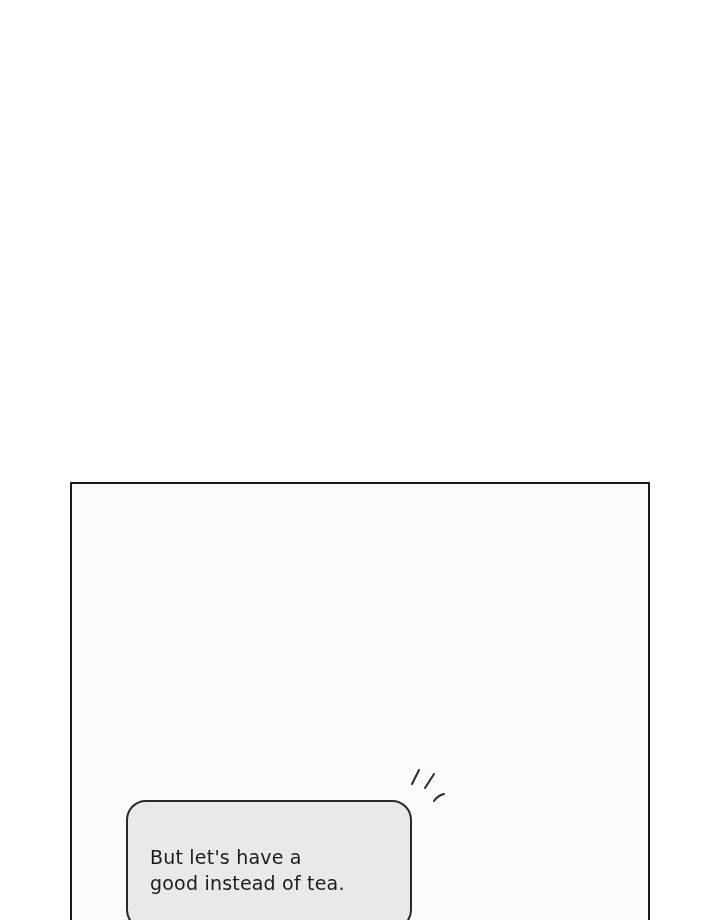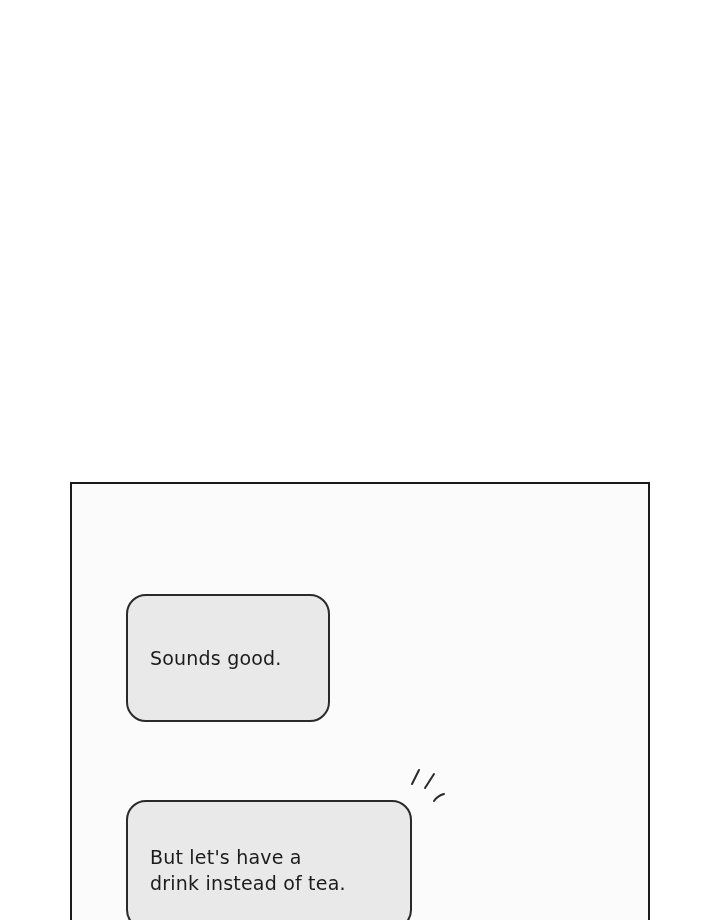--- a/index.html
+++ b/index.html
@@ -78,28 +78,25 @@
     pointer-events: none;
   }
 </style>
 </head>
 <body>
 
 <div id="blank-area"></div>
 
 <div id="panel">
 
-  <div class="bubble" id="bubble-1">
-    <span class="text">Sounds good.</span>
-  </div>
 
   <svg id="strokes" viewBox="0 0 50 44" xmlns="http://www.w3.org/2000/svg">
     <path d="M9 2 L2 16" stroke="#2a2a2a" stroke-width="2" fill="none" stroke-linecap="round"></path>
     <path d="M24 6 L15 20" stroke="#2a2a2a" stroke-width="2" fill="none" stroke-linecap="round"></path>
     <path d="M34 26 C30 27 26 30 24 33" stroke="#2a2a2a" stroke-width="2" fill="none" stroke-linecap="round"></path>
   </svg>
 
   <div class="bubble" id="bubble-2">
     <span class="text">But let's have a
-drink instead of tea.</span>
+good instead of tea.</span>
   </div>
 
 </div>
 
 </body></html>

